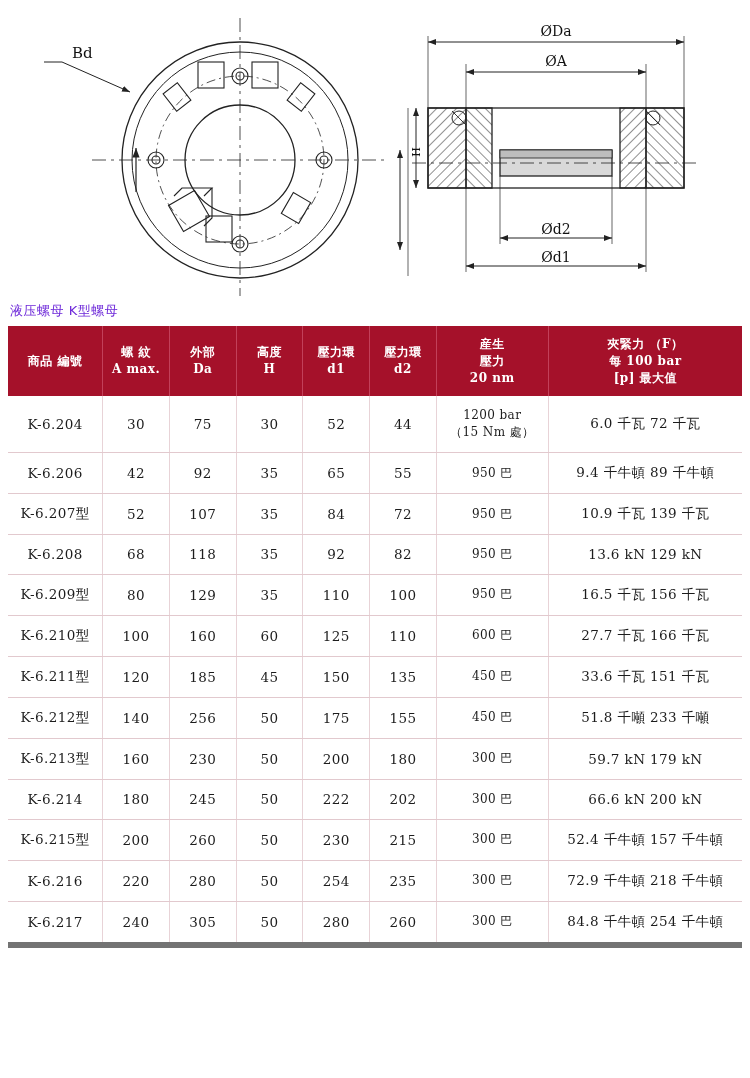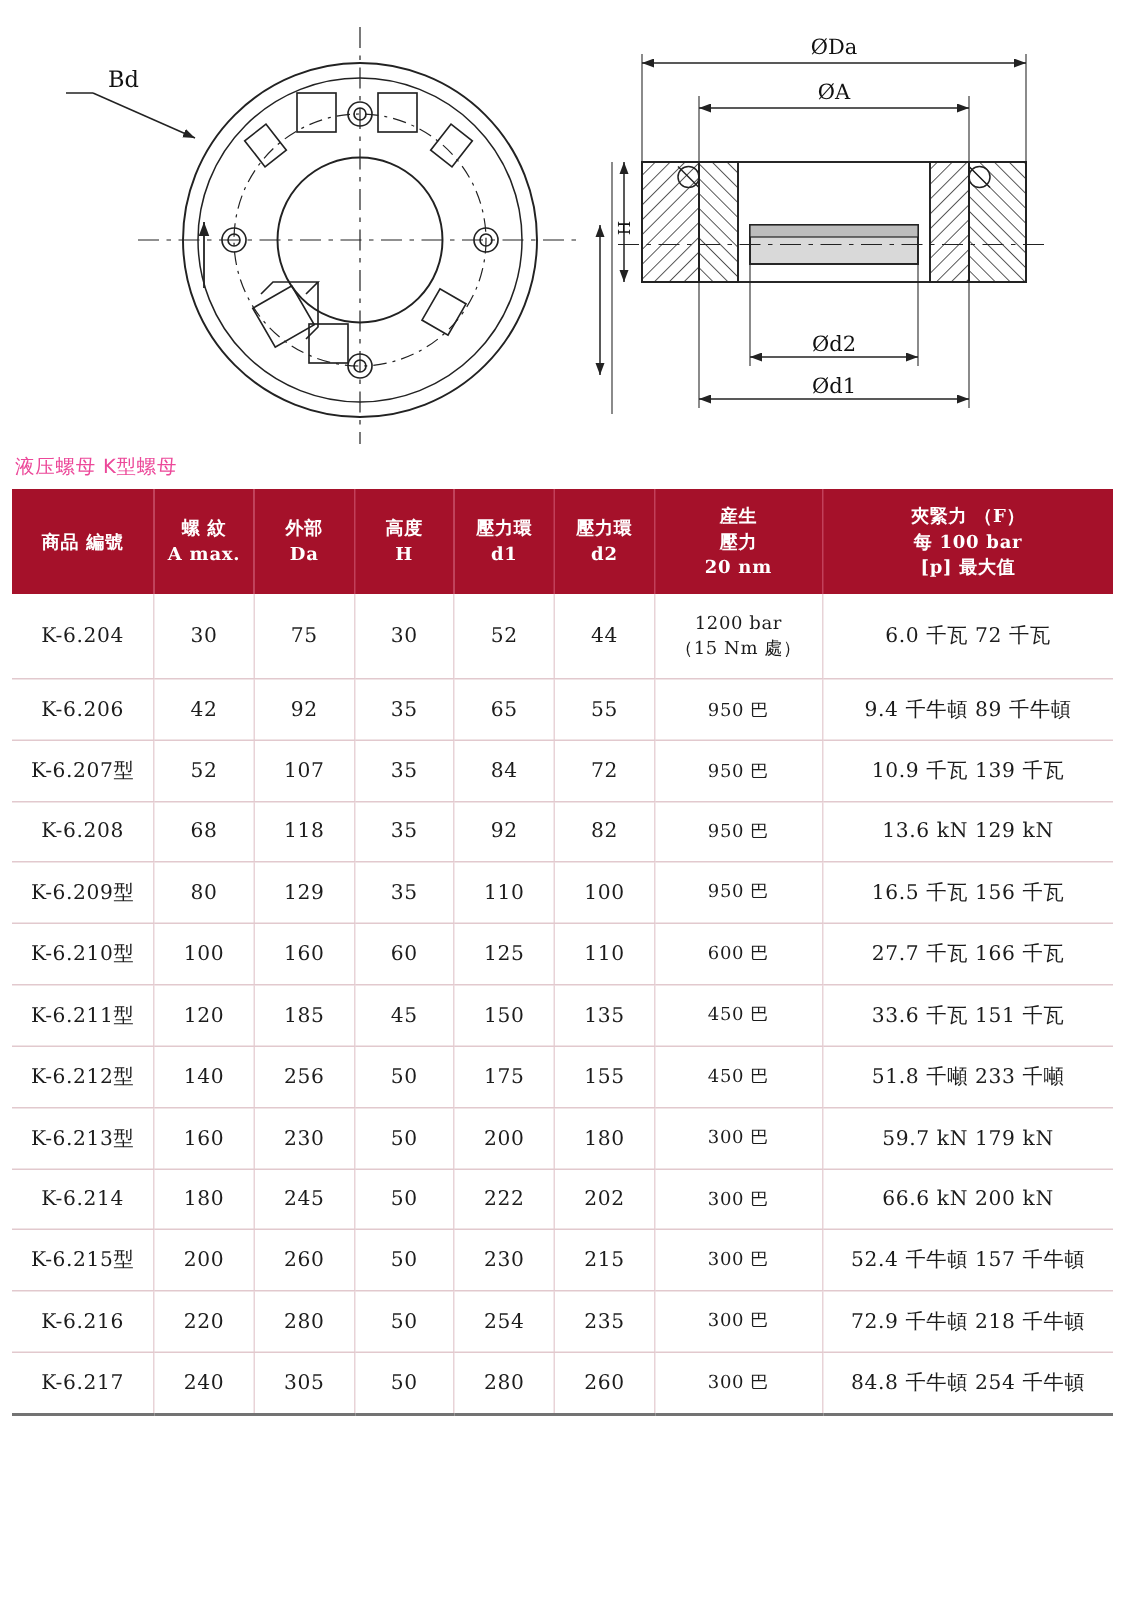--- a/index.html
+++ b/index.html
@@ -17,21 +17,21 @@
     position:relative;
     width:750px;height:300px;
     background:#fff;
   }
   .drawing svg{display:block;}
 
   
   .caption{
     font-family:"DejaVu Sans", sans-serif;
     font-size:13px;
-    color:#ec4899;
+    color:#6d28d9;
     padding:2px 0 6px 10px;
     letter-spacing:0.5px;
   }
 
   
   .table-wrap{padding:0 8px;}
   table.spec{
     width:734px;
     border-collapse:collapse;
     table-layout:fixed;
@@ -57,21 +57,21 @@
     padding:11px 2px;
     border-bottom:1px solid #e2c9ce;
     border-right:1px solid #e8d3d7;
     font-family:"DejaVu Serif", serif;
     font-size:13.5px;
     color:#1c1c1c;
     letter-spacing:0.4px;
     white-space:nowrap;
   }
   table.spec tbody td:last-child{border-right:none;text-align:center;}
-  table.spec tbody tr:last-child td{border-bottom:2px solid #737373;}
+  table.spec tbody tr:last-child td{border-bottom:6px solid #737373;}
   .sub{font-size:12px;display:block;line-height:1.4;}
   .colgrp-code{width:88px;}
   .colgrp-num{width:62px;}
   .colgrp-gen{width:104px;}
   .colgrp-force{width:180px;}
 </style>
 </head>
 <body>
 
 <div class="page">

